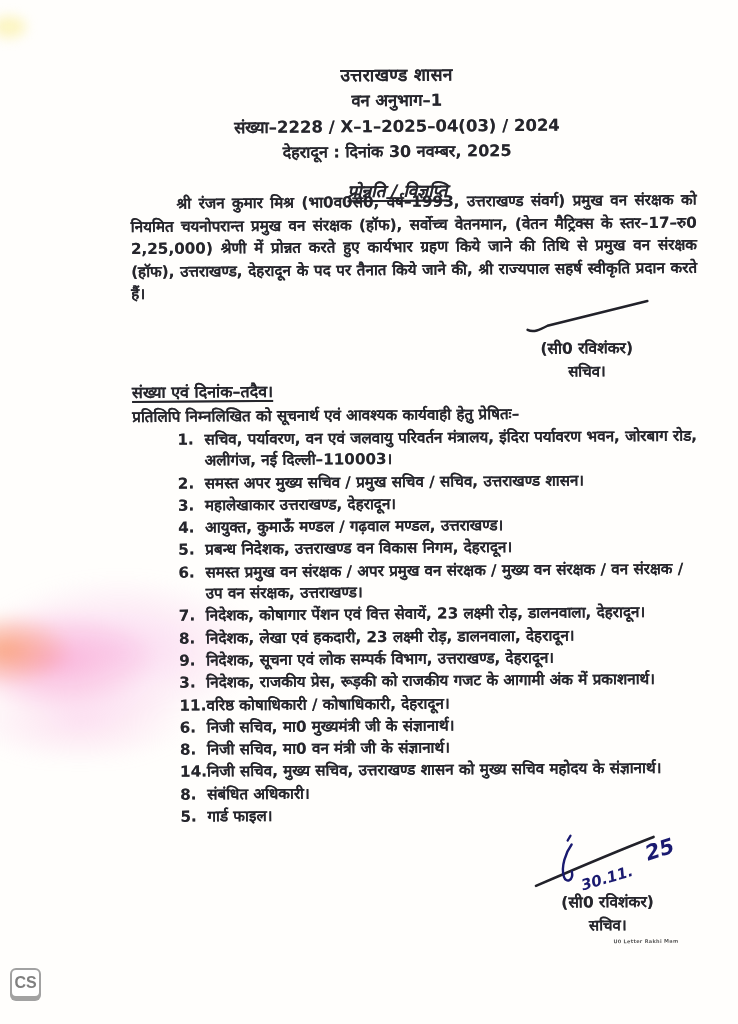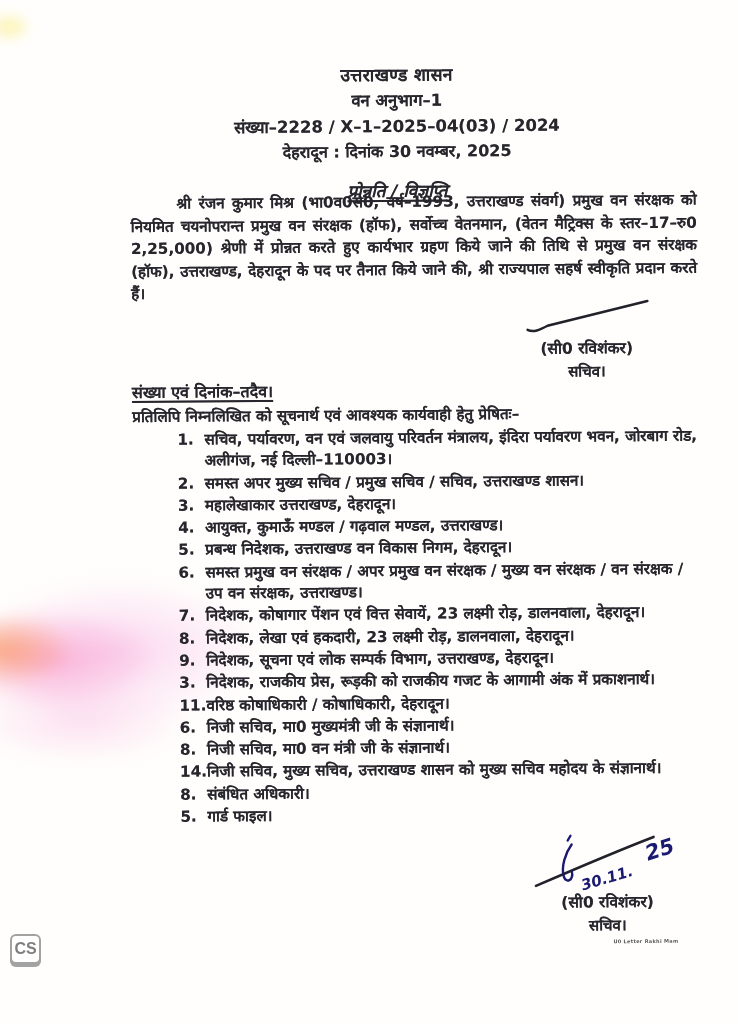--- a/index.html
+++ b/index.html
@@ -61,21 +61,21 @@
   .li{display:flex;font-size:15.2px;line-height:21.3px;margin-bottom:1px;}
   .li .num{flex:0 0 27px;font-weight:700;}
   .li .txt{flex:1;font-weight:600;}
 
   .micro-note{
     position:absolute;left:610px;top:940px;font-size:5px;color:#3d3d3d;
     letter-spacing:.3px;font-weight:700;opacity:.85;white-space:nowrap;
   }
 
   
-  .cs-footer{position:absolute;left:10px;top:934px;display:flex;align-items:center;gap:11px;}
+  .cs-footer{position:absolute;left:10px;top:968px;display:flex;align-items:center;gap:11px;}
   .cs-badge{
     width:27px;height:26px;background:#fff;border:2.5px solid #a2a2a2;border-radius:6px;
     box-shadow:0 3px 0 0 #a2a2a2;display:flex;align-items:center;justify-content:center;
     font-family:"Liberation Sans",sans-serif;font-weight:700;font-size:16px;color:#7f7f7f;
   }
   .cs-text{font-family:"Liberation Sans",sans-serif;font-size:21px;color:#bcbcbc;font-weight:400;}
 
   .hand-main{font-size:15px;font-style:italic;font-weight:600;}
   .hand-year{font-size:21px;font-style:italic;font-weight:600;}
 </style>

